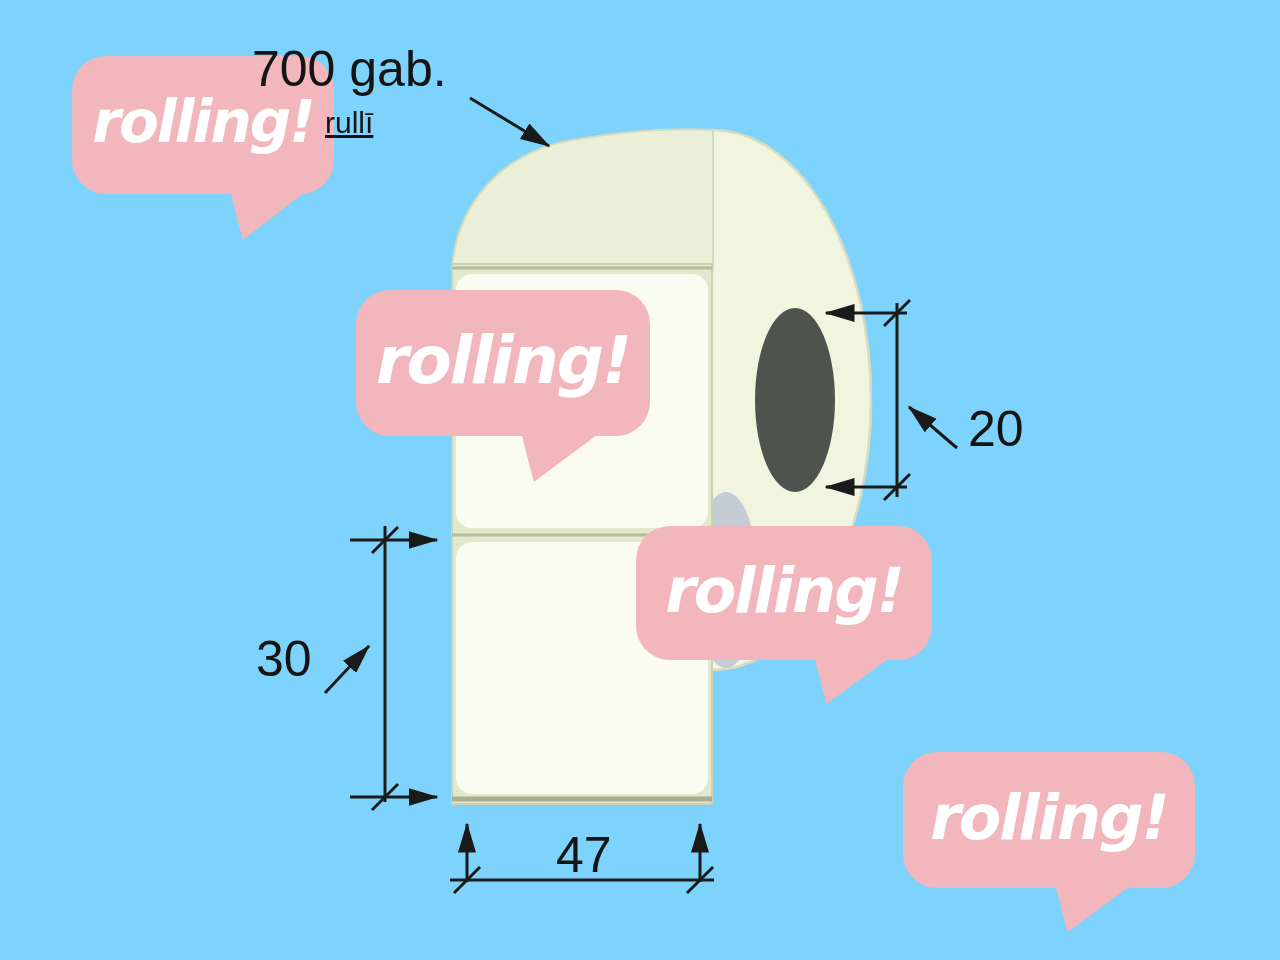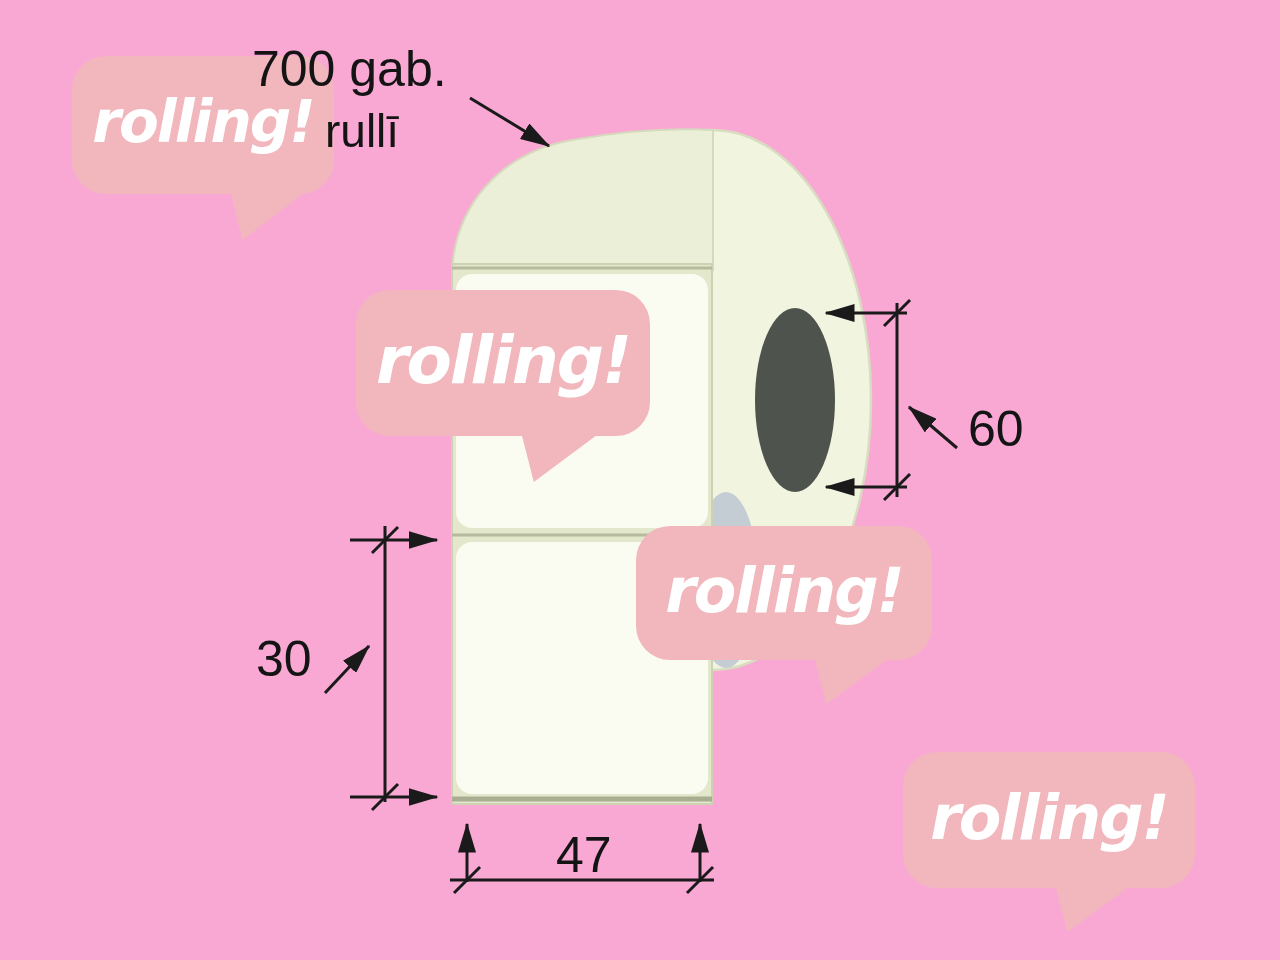--- a/index.html
+++ b/index.html
@@ -1,19 +1,19 @@
 <!DOCTYPE html>
 <html><head>
 <meta charset="utf-8">
 <style>
   :root { --pink:#f2b7bc; }
   * { box-sizing:border-box; margin:0; padding:0; }
   html,body { background:#ffffff; }
   body { font-family:"Liberation Sans", sans-serif; }
-  .canvas { position:relative; width:1280px; height:960px; background:#f9a8d4; overflow:hidden; }
+  .canvas { position:relative; width:1280px; height:960px; background:#7dd3fc; overflow:hidden; }
   svg.diagram { position:absolute; left:0; top:0; z-index:1; }
   .wm { position:absolute; z-index:2; }
   .wm .bubble {
     width:100%; height:100%;
     background:var(--pink);
     border-radius:34px;
     display:flex; align-items:center; justify-content:center;
     color:#ffffff; font-weight:bold; font-style:italic;
     font-family:"DejaVu Sans", sans-serif;
     letter-spacing:-2px;
@@ -106,18 +106,18 @@
   </div>
 
   <div class="wm" style="left:903px; top:752px; width:292px; height:136px;">
     <div class="bubble" style="font-size:62px;">
       <span>rolling!</span>
     </div>
     <div class="tail" style="left:152px; top:132px; width:78px; height:48px;"></div>
   </div>
 
   <span class="ann" style="left:252px; top:44px;">700 gab.</span>
-  <span class="ann" style="left:325px; top:108px; font-size:46px;">rullī</span>
-  <span class="ann" style="left:968px; top:404px;">60</span>
+  <span class="ann" style="left:325px; top:108px; font-size:30px;text-decoration:underline;">rullī</span>
+  <span class="ann" style="left:968px; top:404px;">20</span>
   <span class="ann" style="left:256px; top:634px;">30</span>
   <span class="ann" style="left:556px; top:830px;">47</span>
 
 </div>
 
 </body></html>

